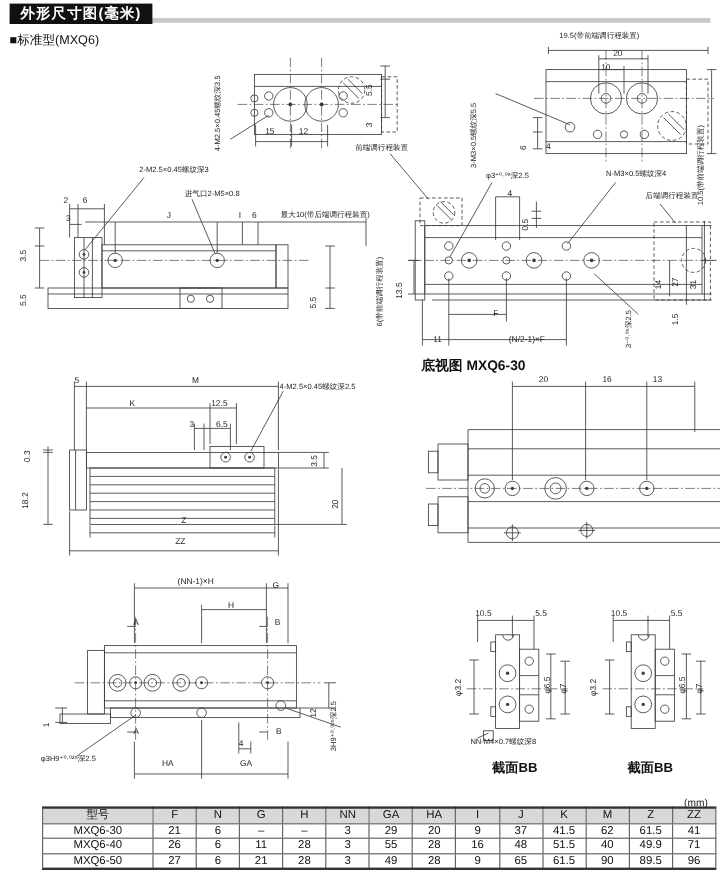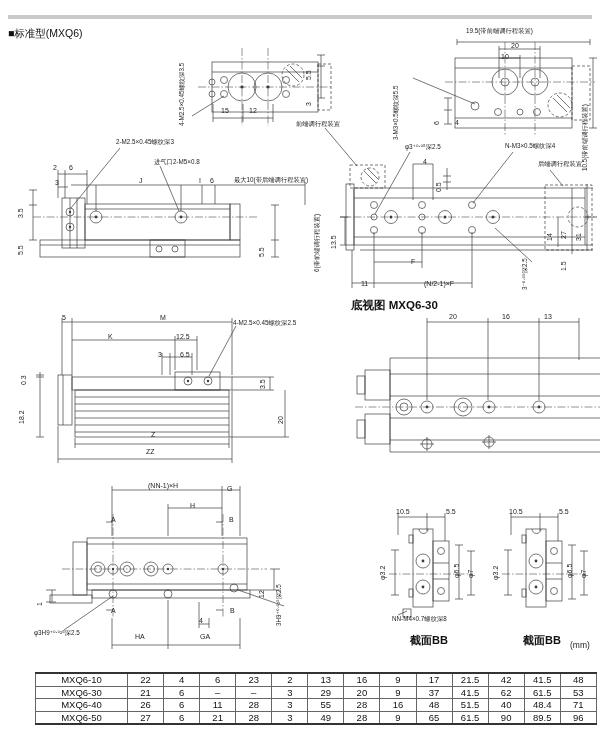--- a/index.html
+++ b/index.html
@@ -26,20 +26,21 @@
   table.spec th,table.spec td{border:1px solid #666;text-align:center;padding:0;
              height:11.5px;line-height:11.5px;font-weight:normal;overflow:hidden;}
   table.spec th{background:#d8d8d8;}
 </style>
 </head>
 <body>
 
 <div class="page">
 
   <div class="tagrule"></div>
+  <div class="tag">外形尺寸图(毫米)</div>
   <div class="subtitle">■标准型(MXQ6)</div>
 
   <svg style="left:180px;top:36px" width="155" height="102" viewBox="0 0 155 102">
     <line class="chn" x1="18" y1="51" x2="152" y2="51"></line>
     <line class="chn" x1="62" y1="12" x2="62" y2="90"></line>
     <line class="chn" x1="88" y1="12" x2="88" y2="90"></line>
     <rect x="32" y="26" width="106" height="50"></rect>
     <line x1="32" y1="36" x2="138" y2="36"></line>
     <circle cx="32" cy="46" r="3"></circle>
       <circle cx="32" cy="58" r="3"></circle>
@@ -474,85 +475,85 @@
   <span class="lbl rot" style="left:475px;top:570px">φ7</span>
   <span class="lbl s6" style="left:392px;top:615px">NN-M4×0.7螺纹深8</span>
   <span class="lbl cap" style="left:410px;top:636px">截面BB</span>
   <span class="lbl" style="left:509px;top:508px">10.5</span>
   <span class="lbl" style="left:559px;top:508px">5.5</span>
   <span class="lbl rot" style="left:500px;top:572px">φ3.2</span>
   <span class="lbl rot" style="left:574px;top:570px">φ6.5</span>
   <span class="lbl rot" style="left:588px;top:570px">φ7</span>
   <span class="lbl cap" style="left:523px;top:636px">截面BB</span>
 
-  <span class="unit" style="left:570px;top:640px">(mm)</span>
+  <span class="unit" style="left:570px;top:664px">(mm)</span>
   <table class="spec">
     <colgroup>
       <col style="width:92px">
         <col>
         <col>
         <col>
         <col>
         <col>
         <col>
         <col>
         <col>
         <col>
         <col>
         <col>
         <col>
         <col>
     </colgroup>
     <tbody>
-    <tr>
-      <td>MXQ6-10</td>
-      <td>22</td>
-      <td>4</td>
-      <td>6</td>
-      <td>23</td>
-      <td>2</td>
-      <td>13</td>
-      <td>16</td>
-      <td>9</td>
-      <td>17</td>
-      <td>21.5</td>
-      <td>42</td>
-      <td>41.5</td>
-      <td>48</td>
+        <tr>
+      <th>型号</th>
+      <th>F</th>
+      <th>N</th>
+      <th>G</th>
+      <th>H</th>
+      <th>NN</th>
+      <th>GA</th>
+      <th>HA</th>
+      <th>I</th>
+      <th>J</th>
+      <th>K</th>
+      <th>M</th>
+      <th>Z</th>
+      <th>ZZ</th>
     </tr>
     <tr>
       <td>MXQ6-30</td>
       <td>21</td>
       <td>6</td>
       <td>–</td>
       <td>–</td>
       <td>3</td>
       <td>29</td>
       <td>20</td>
       <td>9</td>
       <td>37</td>
       <td>41.5</td>
       <td>62</td>
       <td>61.5</td>
-      <td>53</td>
+      <td>41</td>
     </tr>
     <tr>
       <td>MXQ6-40</td>
       <td>26</td>
       <td>6</td>
       <td>11</td>
       <td>28</td>
       <td>3</td>
       <td>55</td>
       <td>28</td>
       <td>16</td>
       <td>48</td>
       <td>51.5</td>
       <td>40</td>
-      <td>48.4</td>
+      <td>49.9</td>
       <td>71</td>
     </tr>
     <tr>
       <td>MXQ6-50</td>
       <td>27</td>
       <td>6</td>
       <td>21</td>
       <td>28</td>
       <td>3</td>
       <td>49</td>

